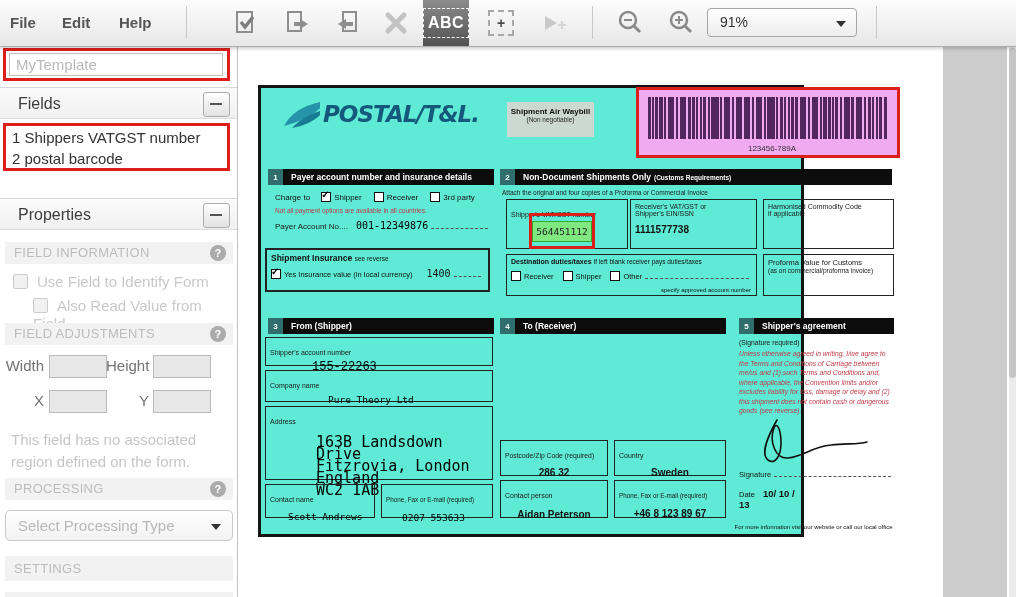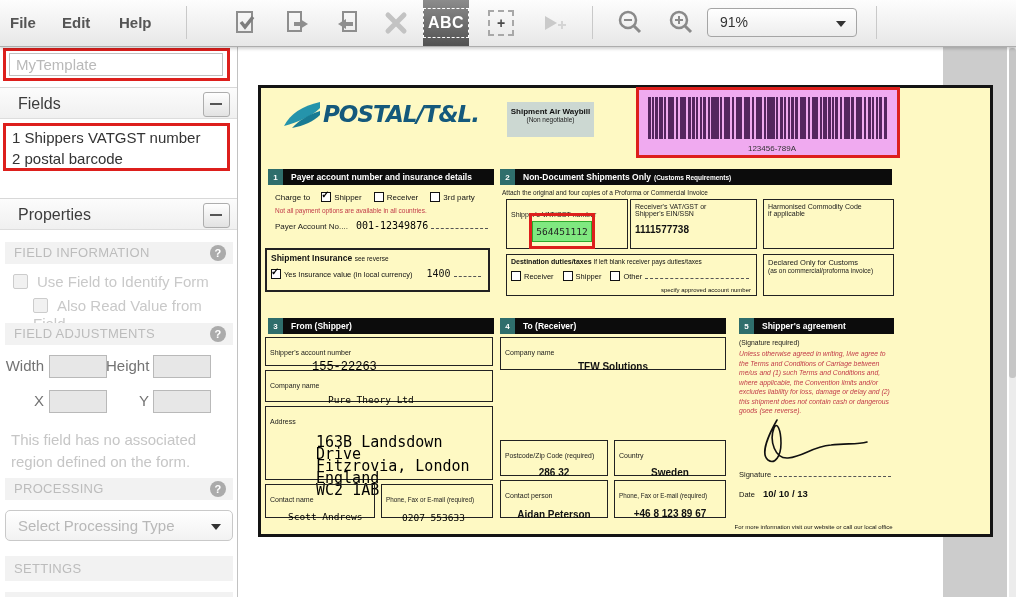--- a/index.html
+++ b/index.html
@@ -30,21 +30,21 @@
   .adjlabel{position:absolute;font-size:15px;color:#737373;text-align:right;}
   .adjinput{position:absolute;width:58px;height:23px;background:#e7e7e7;border:1px solid #b9b9b9;box-sizing:border-box;}
   .note{position:absolute;left:11px;width:218px;font-size:15px;color:#c6c6c6;line-height:22px;}
   .procsel{position:absolute;left:5px;width:228px;height:31px;border:1px solid #c9c9c9;border-radius:5px;background:linear-gradient(#fff,#f2f2f2);box-sizing:border-box;font-size:15px;color:#b8b8b8;line-height:29px;padding-left:12px;}
   .procsel .arr{position:absolute;right:11px;top:13px;width:0;height:0;border-left:5px solid transparent;border-right:5px solid transparent;border-top:6px solid #333;}
   
   .grayside{position:absolute;left:943px;top:46px;width:64px;height:551px;background:#ccc;}
   .vscroll{position:absolute;left:1009px;top:46px;width:7px;height:551px;background:#ececec;}
   .vthumb{position:absolute;left:0px;top:2px;width:7px;height:330px;background:#c6c6c6;border-radius:3px;}
   
-  .doc{position:absolute;left:258px;top:85px;width:735px;height:452px;background:#fef9c3;border:3px solid #141414;box-sizing:border-box;}
+  .doc{position:absolute;left:258px;top:85px;width:546px;height:452px;background:#5eead4;border:3px solid #141414;box-sizing:border-box;}
   .logo{position:absolute;left:22px;top:12px;display:flex;align-items:center;}
   .logotext{font-family:"DejaVu Sans",sans-serif;font-style:italic;font-weight:bold;font-size:23px;color:#14597c;letter-spacing:-1px;margin-left:2px;}
   .waybox{position:absolute;left:246px;top:14px;width:87px;height:35px;background:#ccd8d2;text-align:center;padding-top:5px;box-sizing:border-box;}
   .waybox .t1{font-size:8px;font-weight:bold;color:#111;}
   .waybox .t2{font-size:6.5px;color:#222;}
   .bcred{position:absolute;left:375px;top:-1px;width:264px;height:71px;border:3px solid #dd1f1c;background:#f0aaf0;box-sizing:border-box;}
   .bcbars{position:absolute;left:9px;top:7px;right:9px;height:42px;background-image:repeating-linear-gradient(90deg,#54265f 0 2px,transparent 2px 4px),repeating-linear-gradient(90deg,#54265f 0 1px,transparent 1px 7px),repeating-linear-gradient(90deg,#54265f 0 3px,transparent 3px 11px);}
   .bctext{position:absolute;left:0;right:0;bottom:2px;text-align:center;font-size:8px;color:#333;padding-left:8px;}
   .shead{position:absolute;height:16px;background:#0c0c0c;color:#fff;display:flex;align-items:center;font-size:8.5px;font-weight:bold;}
   .snum{width:15px;height:16px;background:#2f6e6c;display:flex;align-items:center;justify-content:center;font-size:8px;margin-right:8px;flex:none;}
@@ -274,21 +274,21 @@
           <span>Receiver</span>
         <span class="dcb" style="margin-left:9px;"></span>
           <span>Shipper</span>
         <span class="dcb" style="margin-left:9px;"></span>
           <span>Other</span>
         <span class="dashline"></span>
       </div>
       <div style="position:absolute;right:5px;bottom:2px;font-size:6px;color:#111;">specify approved account number</div>
     </div>
     <div class="dbox" style="left:502px;top:166px;width:131px;height:42px;">
-      <div class="dlabel" style="font-size:7.5px;">Declared Only for Customs</div>
+      <div class="dlabel" style="font-size:7.5px;">Proforma Value for Customs</div>
       <div class="dlabel" style="font-size:6.5px;">(as on commercial/proforma invoice)</div>
     </div>
 
     <div class="shead" style="left:7px;top:230px;width:226px;">
       <span class="snum">3</span>
       <span>From (Shipper)</span>
     </div>
     <div class="dbox" style="left:4px;top:249px;width:228px;height:29px;">
       <span class="dlabel">Shipper's account number</span>
       <div class="mono" style="font-size:12px;margin:1px 0 0 42px;font-family:Liberation Mono, monospace;">155-22263</div>
@@ -311,24 +311,20 @@
       <div class="mono" style="font-size:9.5px;margin:5px 0 0 18px;">Scott Andrews</div>
     </div>
     <div class="dbox" style="left:120px;top:396px;width:112px;height:34px;">
       <span class="dlabel" style="font-size:6.3px;">Phone, Fax or E-mail (required)</span>
       <div class="mono" style="font-size:9.5px;margin:6px 0 0 16px;">0207 553633</div>
     </div>
 
     <div class="shead" style="left:239px;top:230px;width:226px;">
       <span class="snum">4</span>
       <span>To (Receiver)</span>
-    </div>
-    <div class="dbox" style="left:239px;top:249px;width:226px;height:33px;">
-      <span class="dlabel">Company name</span>
-      <div class="bval" style="text-align:center;margin-top:2px;">TFW Solutions</div>
     </div>
     <div class="dbox" style="left:239px;top:352px;width:108px;height:36px;">
       <span class="dlabel" style="font-size:6.8px;">Postcode/Zip Code (required)</span>
       <div class="bval" style="text-align:center;margin-top:5px;">286 32</div>
     </div>
     <div class="dbox" style="left:353px;top:352px;width:112px;height:36px;">
       <span class="dlabel">Country</span>
       <div class="bval" style="text-align:center;margin-top:5px;">Sweden</div>
     </div>
     <div class="dbox" style="left:239px;top:392px;width:108px;height:38px;">

